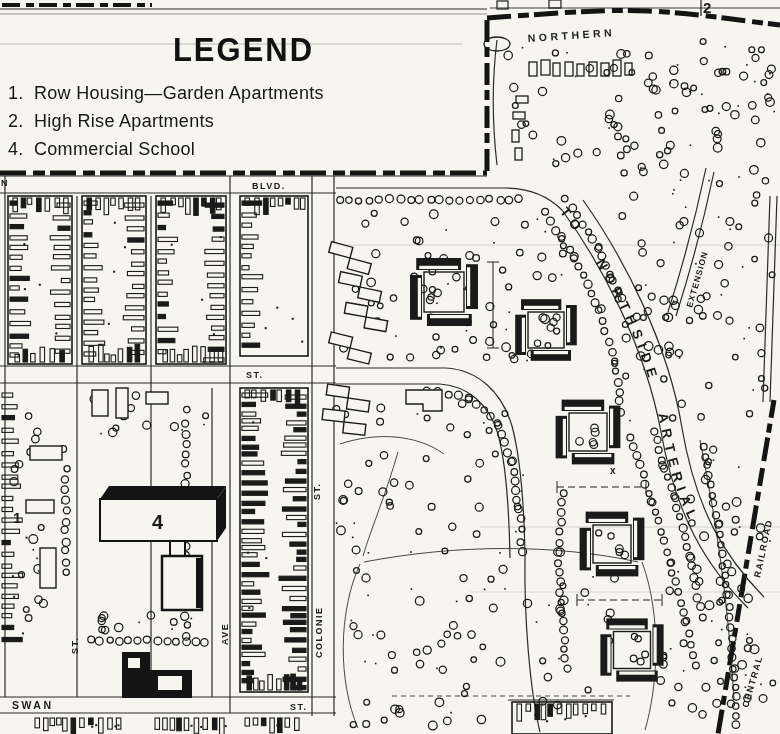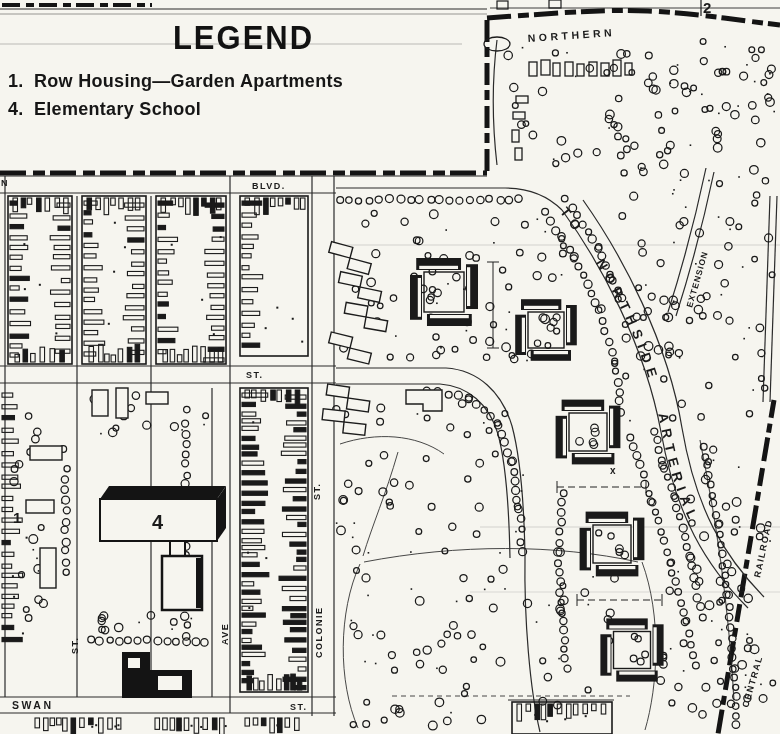--- a/index.html
+++ b/index.html
@@ -1,23 +1,23 @@
 <!DOCTYPE html>
 <html><head>
 <meta charset="utf-8">
 <style>
   html,body{margin:0;padding:0;background:#888;}
   .stage{position:relative;width:780px;height:734px;background:#f6f5ef;overflow:hidden;
          font-family:"Liberation Sans",sans-serif;color:#141414;}
   .stage svg{position:absolute;left:0;top:0;}
-  .legend{position:absolute;left:0;top:3px;width:487px;height:170px;padding-top:18px;box-sizing:border-box;}
+  .legend{position:absolute;left:0;top:15px;width:487px;height:170px;padding-top:18px;box-sizing:border-box;}
   .legend-title{text-align:center;font-size:31px;font-weight:700;letter-spacing:2px;
                 color:#121212;transform:scaleY(1.05);}
   .legend-list{margin:10px 0 0 0;padding:0 0 0 8px;list-style:none;}
-  .legend-list li{font-size:18px;font-weight:700;line-height:28px;letter-spacing:.3px;color:#161616;white-space:nowrap;}
+  .legend-list li{font-size:18px;font-weight:400;line-height:28px;letter-spacing:.3px;color:#161616;white-space:nowrap;}
   .legend-list .no{display:inline-block;width:26px;}
   text{fill:#1b1b1b;}
   .lbl{font:700 9px "Liberation Sans",sans-serif;letter-spacing:1.5px;}
   .lbl-sm{font:700 8.5px "Liberation Sans",sans-serif;letter-spacing:1px;}
   .lbl-swan{font:700 10.5px "Liberation Sans",sans-serif;letter-spacing:2.5px;}
   .lbl-hand{font:700 10.5px "Liberation Sans",sans-serif;letter-spacing:3.5px;}
   .lbl-art{font:700 13.5px "Liberation Sans",sans-serif;letter-spacing:6px;word-spacing:22px;}
   .num1{font:700 15px "Liberation Sans",sans-serif;}
   .num4{font:700 20px "Liberation Sans",sans-serif;}
   .numx{font:700 10px "Liberation Sans",sans-serif;}
@@ -1323,17 +1323,18 @@
   <text class="lbl" transform="translate(748,708) rotate(-74)">CENTRAL</text>
   <text class="lbl" transform="translate(760,578) rotate(-78)">RAILROAD</text>
   <text class="num1" x="13" y="523">1</text>
   <text class="numx" x="610" y="474">x</text>
 </svg>
 
 <div class="legend">
   <div class="legend-title">LEGEND</div>
   <ol class="legend-list">
     <li><span class="no">1.</span><span>Row Housing—Garden Apartments</span></li>
-    <li><span class="no">4.</span><span>Elementary School</span></li>
+    <li><span class="no">2.</span><span>High Rise Apartments</span></li>
+    <li><span class="no">4.</span><span>Commercial School</span></li>
   </ol>
 </div>
 
 </div>
 
 </body></html>

